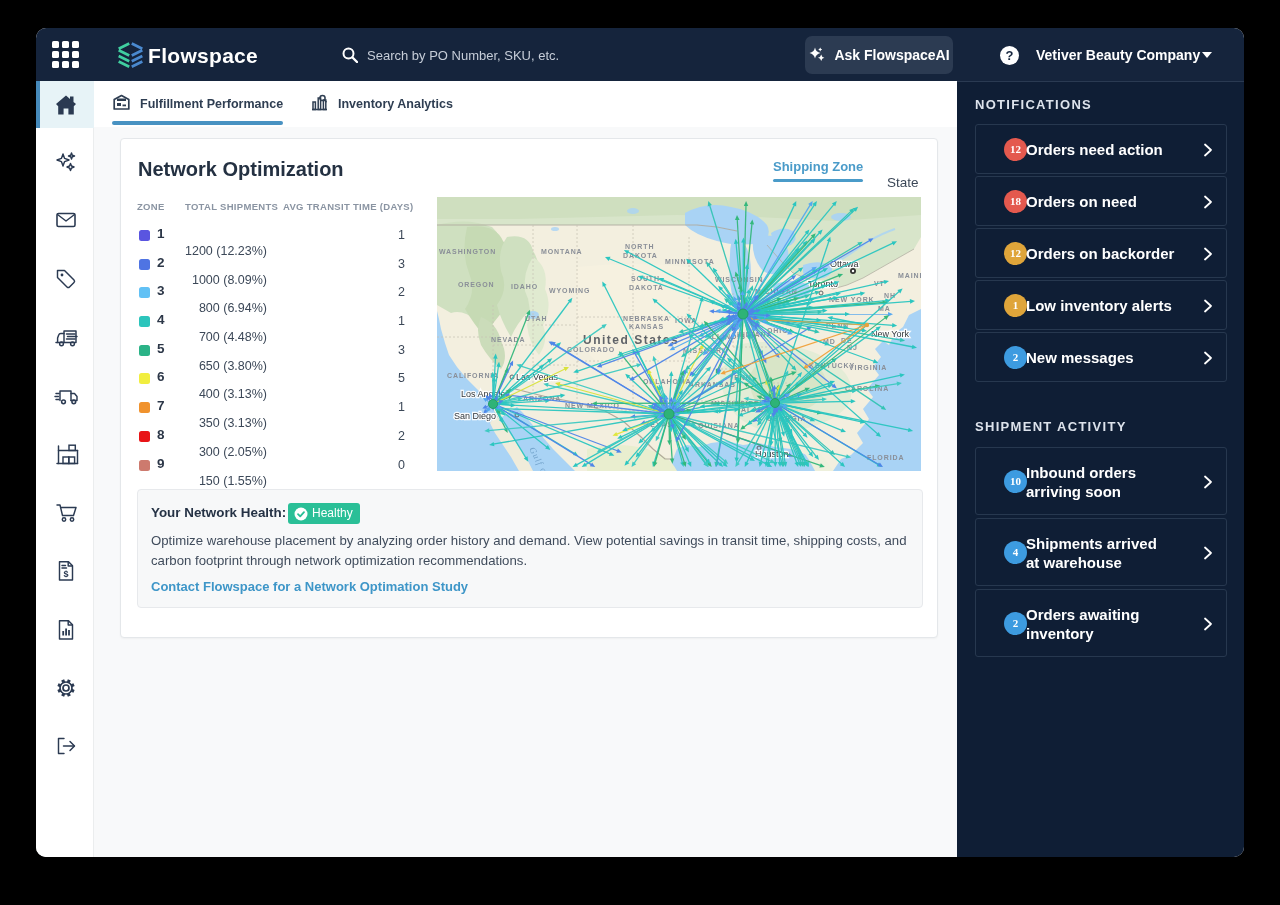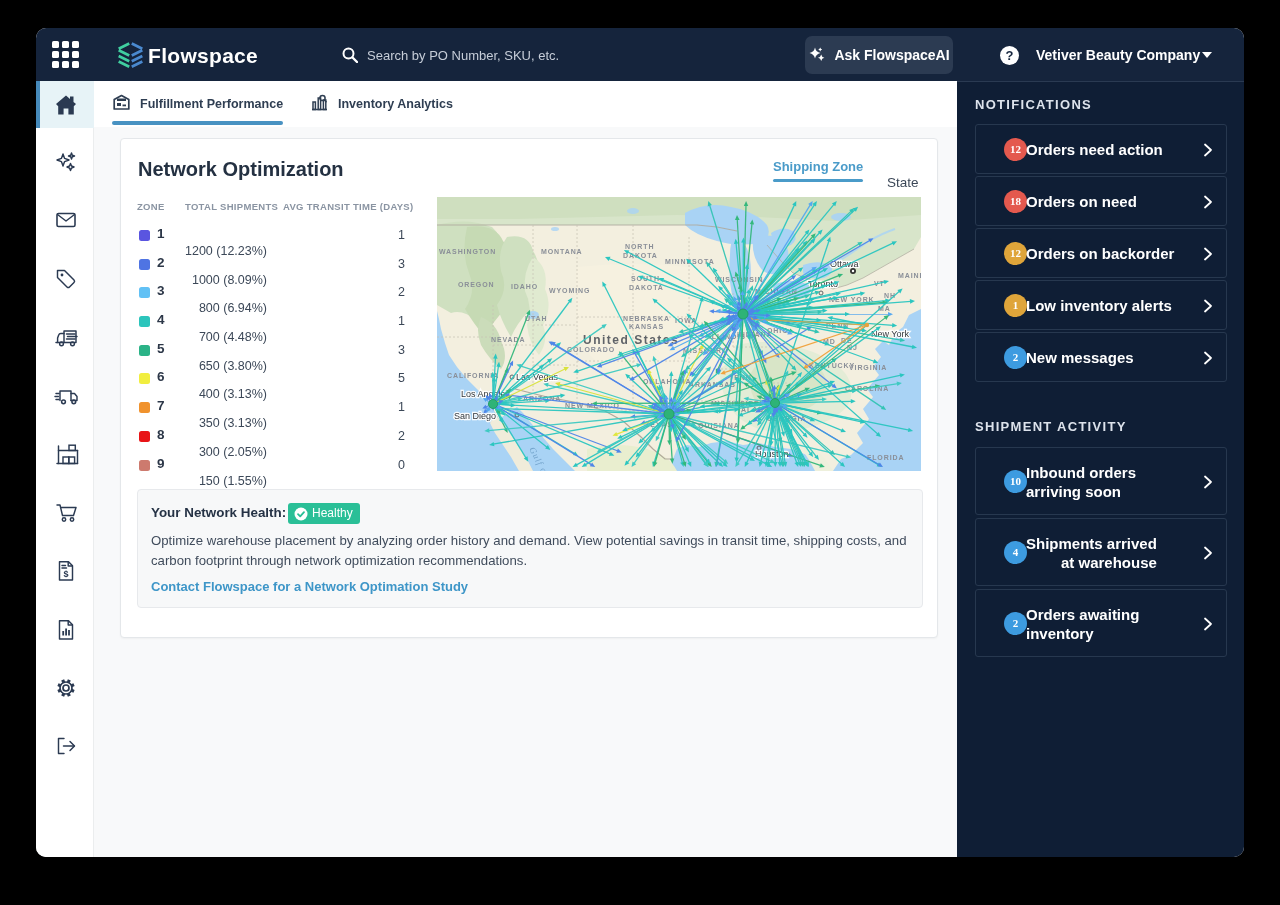--- a/index.html
+++ b/index.html
@@ -1291,21 +1291,21 @@
 <div class="rp-h" style="top:337px;">SHIPMENT ACTIVITY</div>
 <div class="rp-item" style="top:365px; height:68px;">
 <div class="rp-badge" style="background:#3d9be0; top:22px;">10</div>
 <div class="rp-label" style="top:15px;">Inbound orders<br>arriving soon</div>
 <svg class="rp-chev" width="16" height="16" viewBox="0 0 16 16" style="top:26px;">
           <path d="M5 2.5 L11 8 L5 13.5" stroke="#fff" stroke-width="1.8" fill="none" stroke-linecap="round" stroke-linejoin="round"></path>
         </svg>
 </div>
 <div class="rp-item" style="top:436px; height:68px;">
 <div class="rp-badge" style="background:#3d9be0; top:22px;">4</div>
-<div class="rp-label" style="top:15px;text-align:right;">Shipments arrived<br>at warehouse</div>
+<div class="rp-label" style="top:15px;">Shipments arrived<br>at warehouse</div>
 <svg class="rp-chev" width="16" height="16" viewBox="0 0 16 16" style="top:26px;">
           <path d="M5 2.5 L11 8 L5 13.5" stroke="#fff" stroke-width="1.8" fill="none" stroke-linecap="round" stroke-linejoin="round"></path>
         </svg>
 </div>
 <div class="rp-item" style="top:507px; height:68px;">
 <div class="rp-badge" style="background:#3d9be0; top:22px;">2</div>
 <div class="rp-label" style="top:15px;">Orders awaiting<br>inventory</div>
 <svg class="rp-chev" width="16" height="16" viewBox="0 0 16 16" style="top:26px;">
           <path d="M5 2.5 L11 8 L5 13.5" stroke="#fff" stroke-width="1.8" fill="none" stroke-linecap="round" stroke-linejoin="round"></path>
         </svg>

